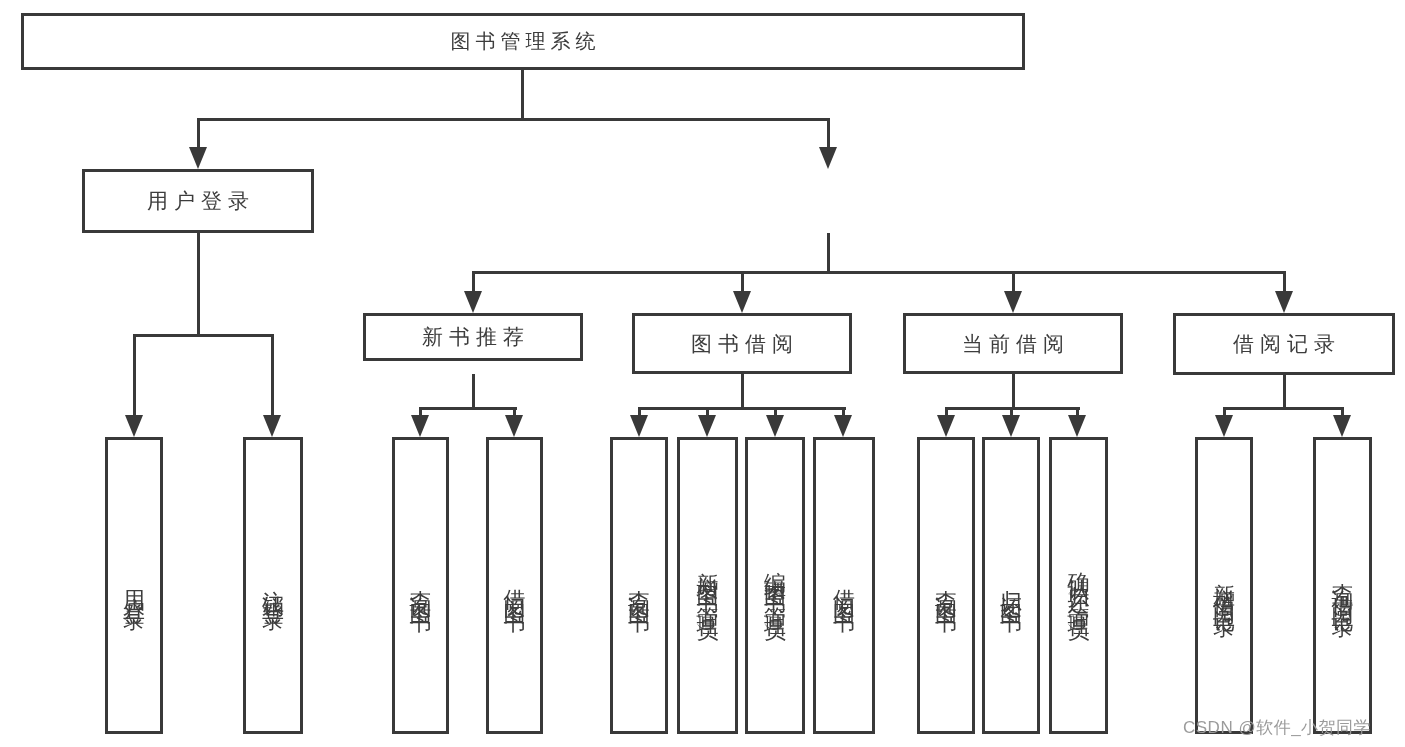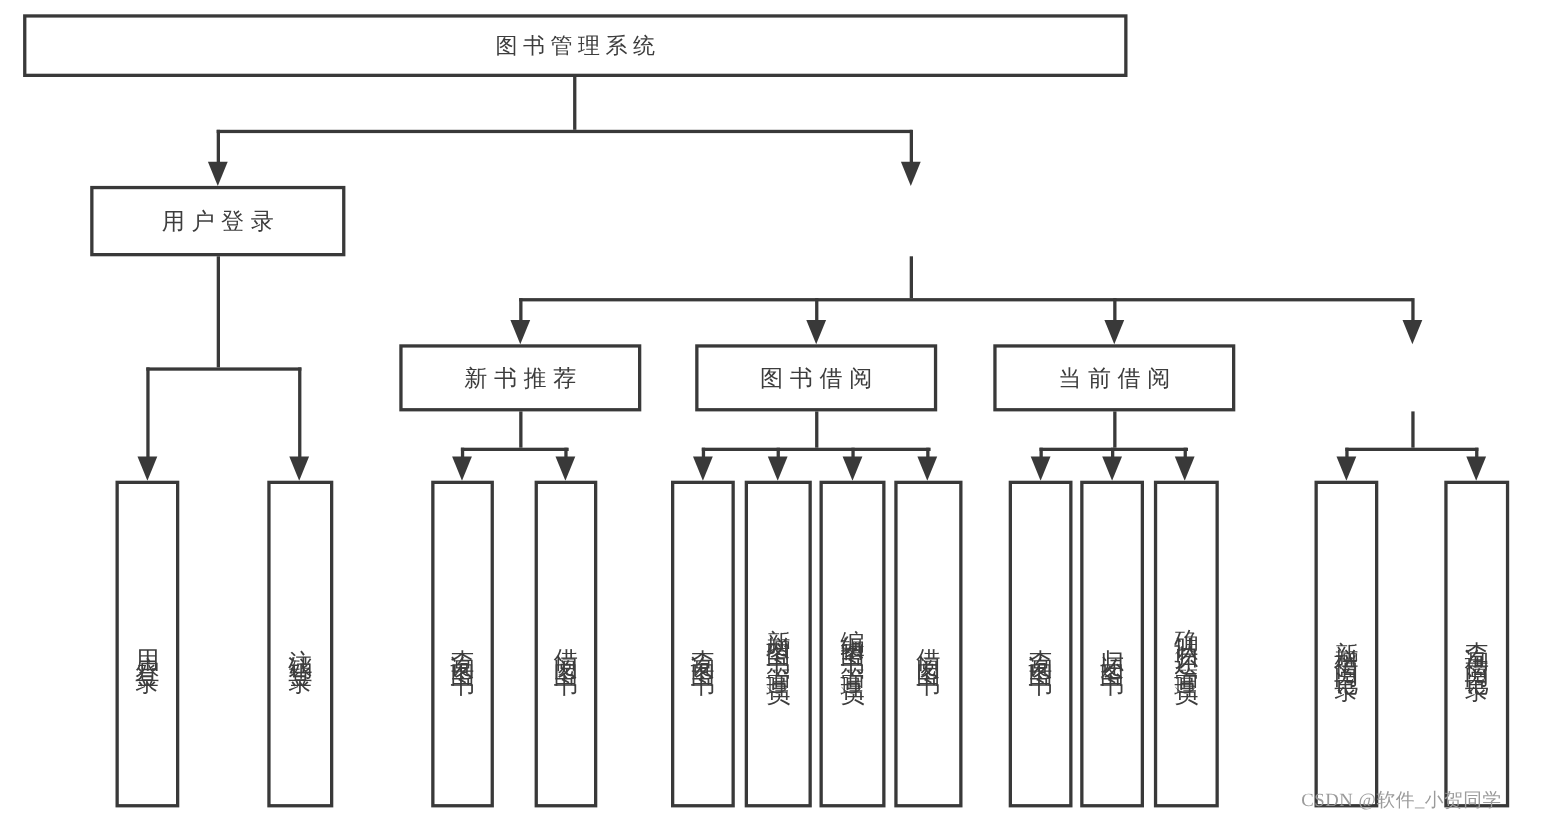--- a/index.html
+++ b/index.html
@@ -5,21 +5,21 @@
   :root{
     --line:#393939;
     --text:#3d3d3d;
     --box-bg:#ffffff;
     --page-bg:#ffffff;
     --watermark:#9b9b9b;
   }
   html,body{margin:0;padding:0;background:var(--page-bg);}
   #canvas{
     position:relative;width:1405px;height:747px;background:var(--page-bg);
-    font-family:Liberation Serif, serif;overflow:hidden;
+    font-family:Liberation Sans, sans-serif;overflow:hidden;
   }
   .box{
     position:absolute;border:3px solid var(--line);background:var(--box-bg);
     display:flex;align-items:center;justify-content:center;box-sizing:border-box;
   }
   .box .lbl{
     font-size:21px;letter-spacing:6px;padding-left:6px;color:var(--text);white-space:nowrap;
   }
   .box.root .lbl{font-size:20px;letter-spacing:5px;padding-left:5px;}
   .leaf{
@@ -74,28 +74,31 @@
   <div class="hl" style="left:472px;top:271px;width:812px;"></div>
   <div class="vl" style="left:472px;top:271px;height:22px;"></div>
   <div class="arrow" style="left:464px;top:291px;"></div>
   <div class="vl" style="left:741px;top:271px;height:22px;"></div>
   <div class="arrow" style="left:733px;top:291px;"></div>
   <div class="vl" style="left:1012px;top:271px;height:22px;"></div>
   <div class="arrow" style="left:1004px;top:291px;"></div>
   <div class="vl" style="left:1283px;top:271px;height:22px;"></div>
   <div class="arrow" style="left:1275px;top:291px;"></div>
 
-  <div class="box" style="left:363px;top:313px;width:220px;height:61px;">
+  <div class="box" style="left:363px;top:313px;width:220px;height:48px;">
     <span class="lbl">新书推荐</span>
   </div>
   <div class="box" style="left:903px;top:313px;width:220px;height:61px;">
     <span class="lbl">当前借阅</span>
   </div>
   <div class="box" style="left:632px;top:313px;width:220px;height:61px;">
     <span class="lbl">图书借阅</span>
+  </div>
+  <div class="box" style="left:1173px;top:313px;width:222px;height:62px;">
+    <span class="lbl">借阅记录</span>
   </div>
 
   <div class="vl" style="left:472px;top:374px;height:33px;"></div>
   <div class="hl" style="left:419px;top:407px;width:98px;"></div>
   <div class="vl" style="left:419px;top:407px;height:10px;"></div>
   <div class="arrow" style="left:411px;top:415px;"></div>
   <div class="vl" style="left:513px;top:407px;height:10px;"></div>
   <div class="arrow" style="left:505px;top:415px;"></div>
 
   <div class="vl" style="left:741px;top:374px;height:33px;"></div>

